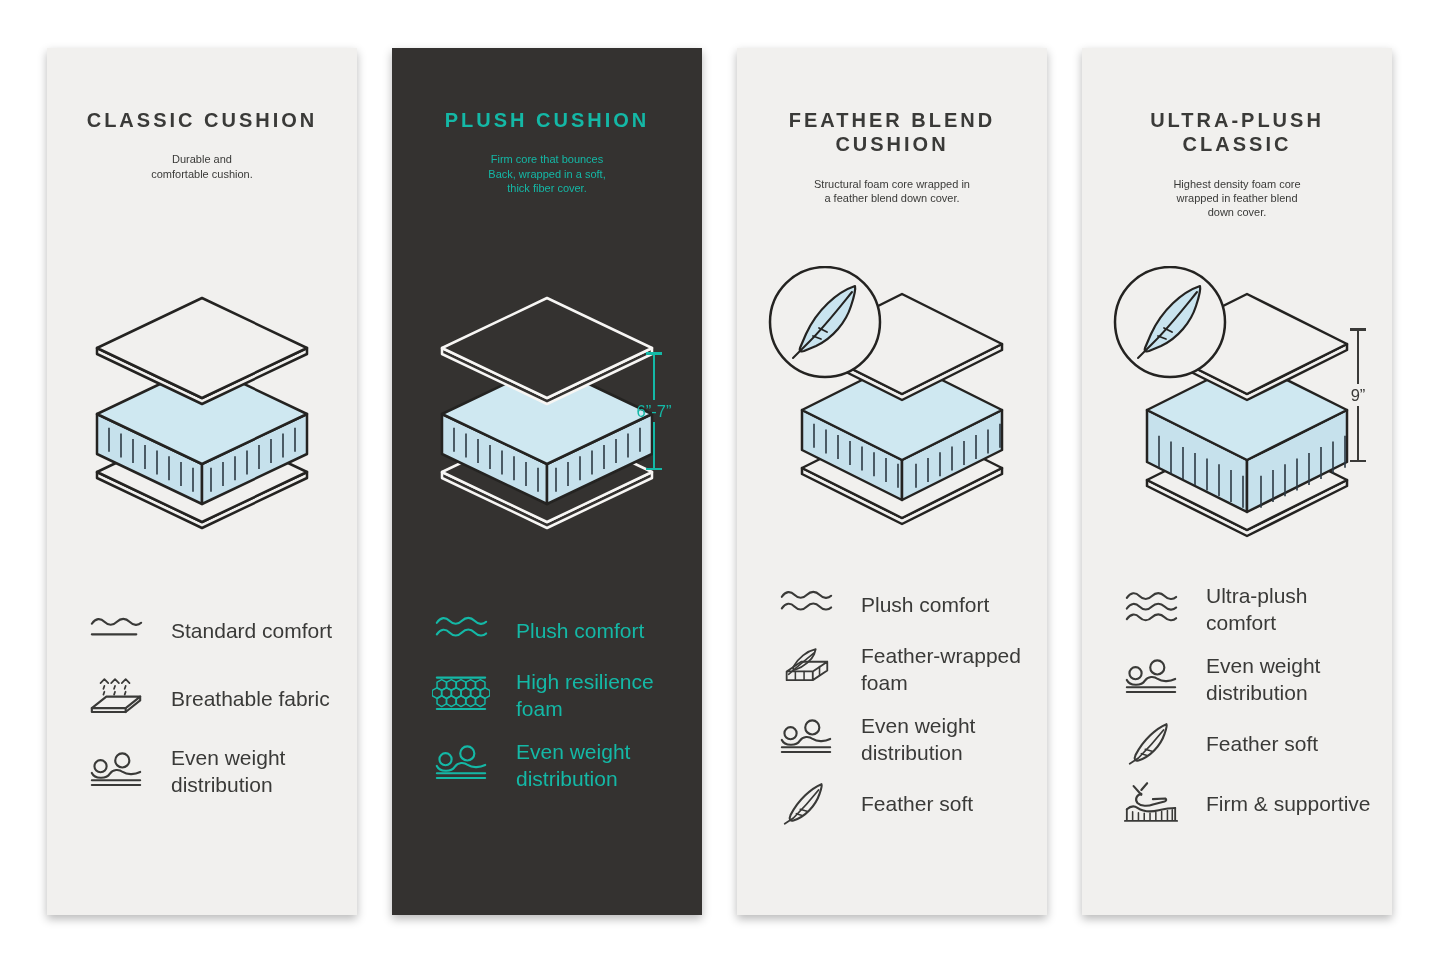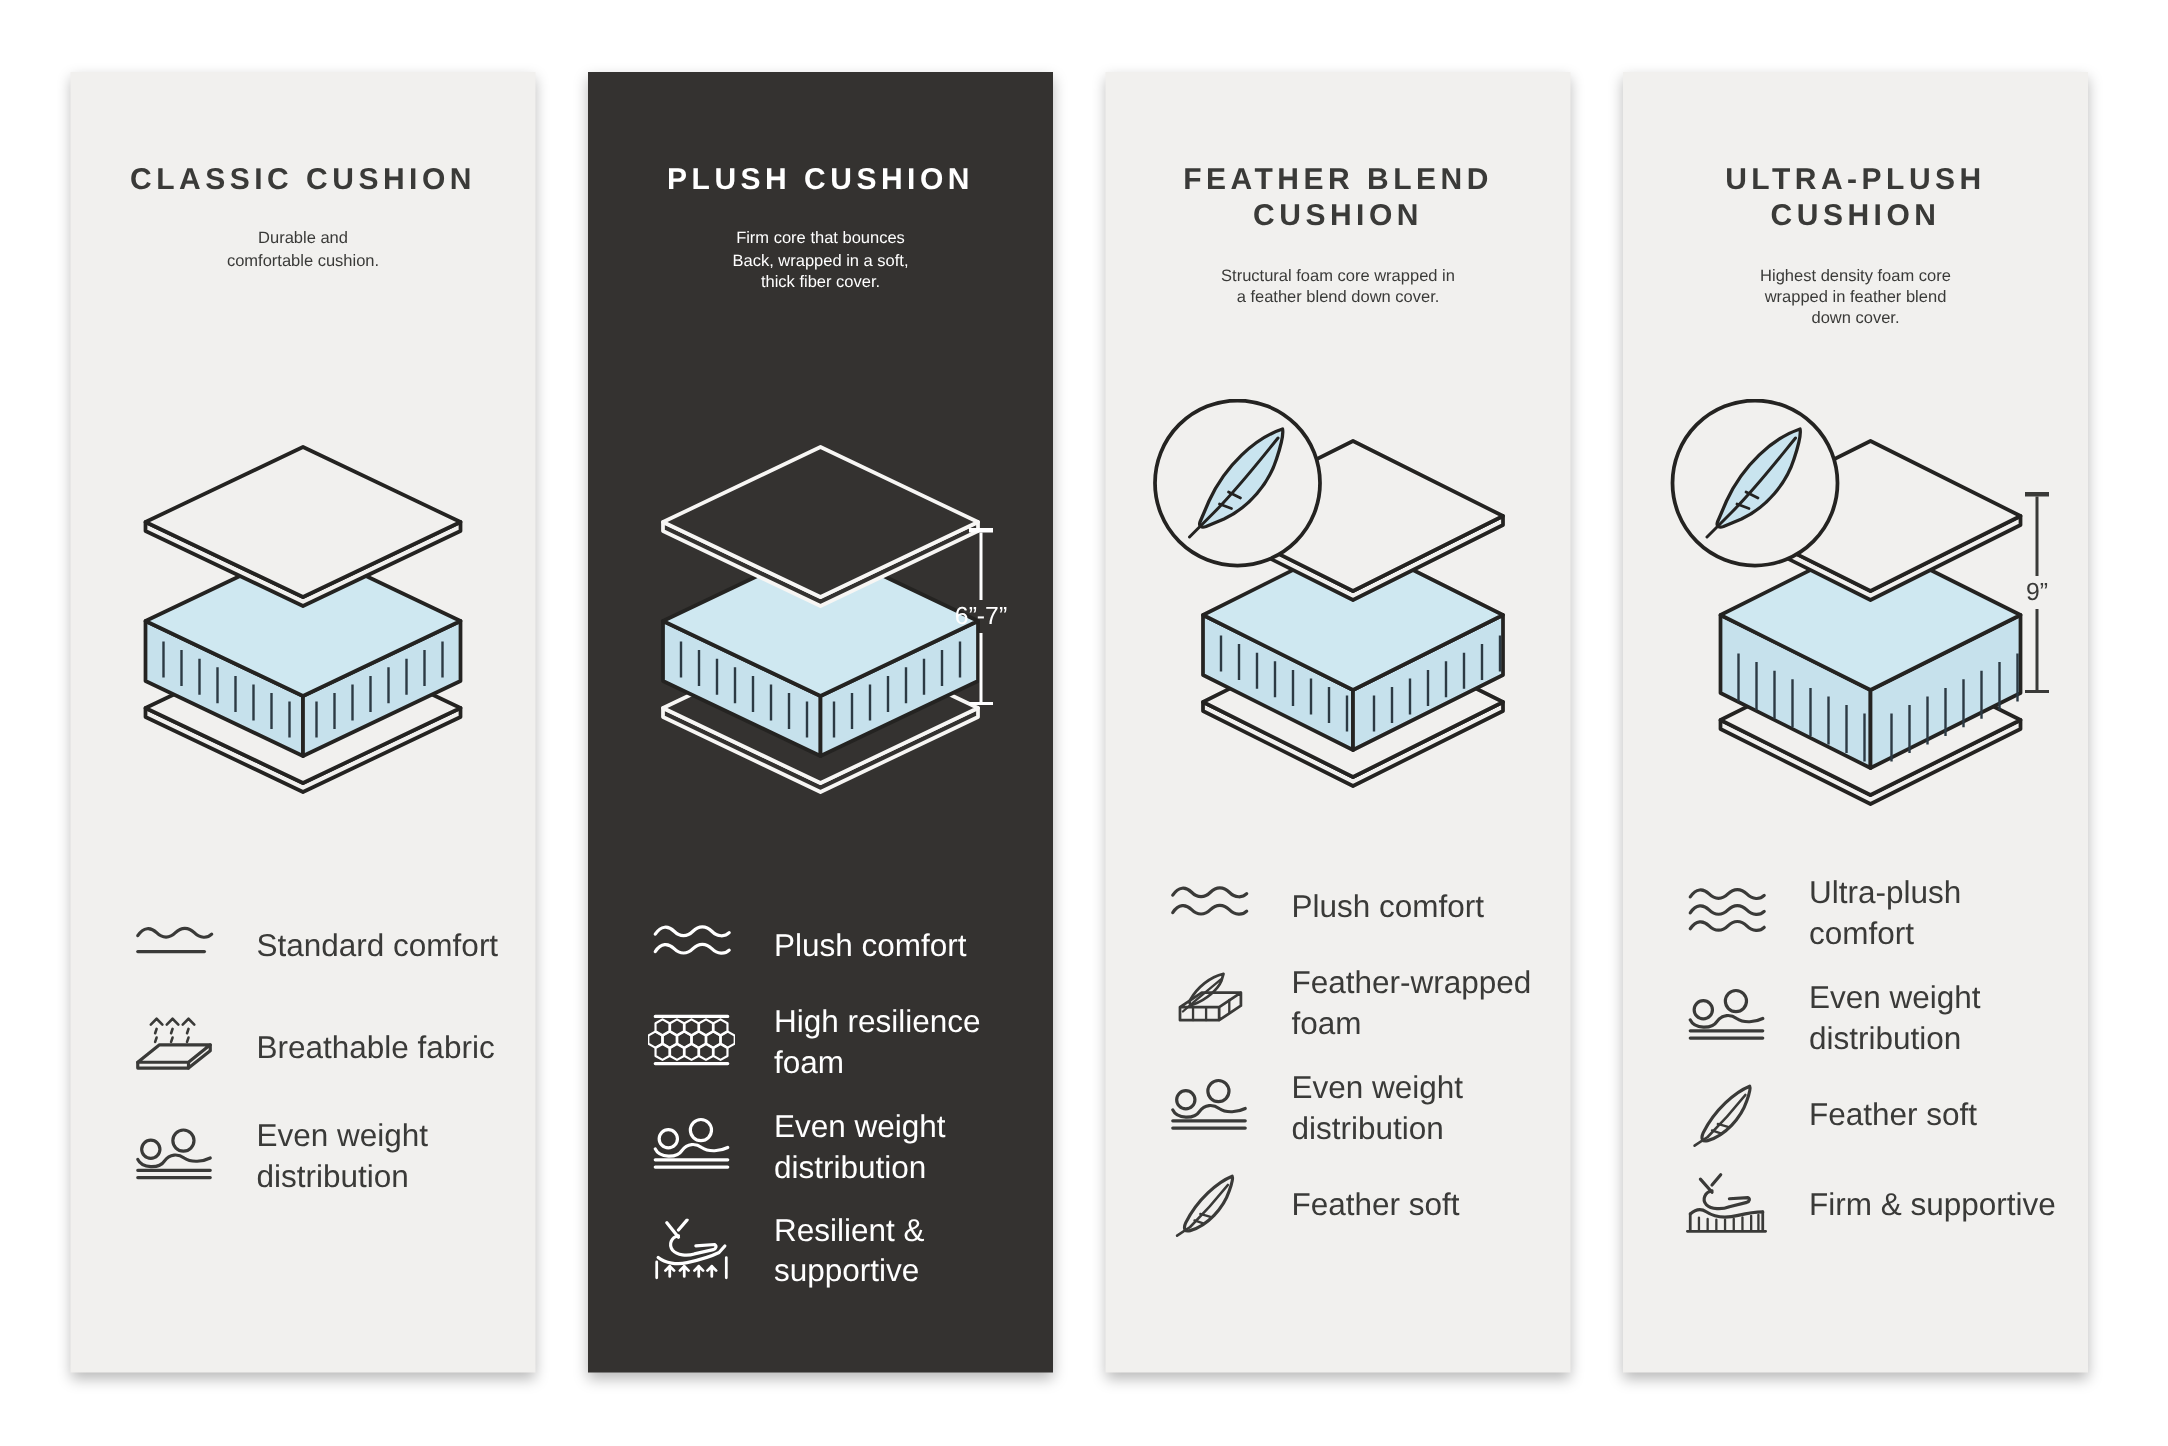--- a/index.html
+++ b/index.html
@@ -7,21 +7,21 @@
     width:1445px;height:964px;background:#ffffff;overflow:hidden;
     font-family:"Liberation Sans","DejaVu Sans",sans-serif;
     -webkit-font-smoothing:antialiased;
   }
   .stage{position:relative;width:1305px;height:964px;}
   .panels{display:flex;gap:35px;padding:48px 0 0 47px;}
   .panel{
     width:310px;height:867px;background:#f1f0ee;color:#3a3a38;
     box-shadow:0 4px 9px rgba(0,0,0,.28);box-sizing:border-box;flex:none;
   }
-  .panel.dark{background:#343230;color:#ffffff;}
+  .panel.dark{background:#343230;color:#14b8a6;}
   .head{height:210px;box-sizing:border-box;padding:60px 28px 0;text-align:center;}
   .title{
     font-size:20px;font-weight:700;letter-spacing:3px;line-height:1.22;
     white-space:pre-line;margin:0;
   }
   .desc{
     font-size:11px;line-height:1.3;margin:20px 0 0;white-space:pre-line;
   }
   .illus{position:relative;height:312px;}
   .illus svg{display:block;margin:0 auto;}
@@ -235,27 +235,20 @@
           <div class="flabel">High resilience
 foam</div>
         </div>
         <div class="feat">
           <svg class="fi" viewBox="0 0 60 46">
               <use href="#i-even"></use>
             </svg>
           <div class="flabel">Even weight
 distribution</div>
         </div>
-        <div class="feat">
-          <svg class="fi" viewBox="0 0 60 46">
-              <use href="#i-resilient"></use>
-            </svg>
-          <div class="flabel">Resilient &amp;
-supportive</div>
-        </div>
       </div>
     </section>
 
     <section class="panel p3">
       <div class="head">
         <h2 class="title">FEATHER BLEND
 CUSHION</h2>
         <p class="desc">Structural foam core wrapped in
 a feather blend down cover.</p>
       </div>
@@ -308,21 +301,21 @@
               <use href="#i-feather"></use>
             </svg>
           <div class="flabel">Feather soft</div>
         </div>
       </div>
     </section>
 
     <section class="panel p4">
       <div class="head">
         <h2 class="title">ULTRA-PLUSH
-CUSHION</h2>
+CLASSIC</h2>
         <p class="desc">Highest density foam core
 wrapped in feather blend
 down cover.</p>
       </div>
       <div class="illus">
         <svg class="pad2" width="250" height="274" viewBox="0 0 250 274">
           <g stroke="#242321" stroke-width="2.5" stroke-linejoin="round">
             <path d="M35,214 L135,264 L235,214 L235,220 L135,270 L35,220 Z" fill="#f1f0ee"></path>
             <path d="M135,164 L235,214 L135,264 L35,214 Z" fill="#f1f0ee"></path>
             <path d="M35,144 L135,194 L135,246 L35,196 Z" fill="#c6e1ec"></path>

